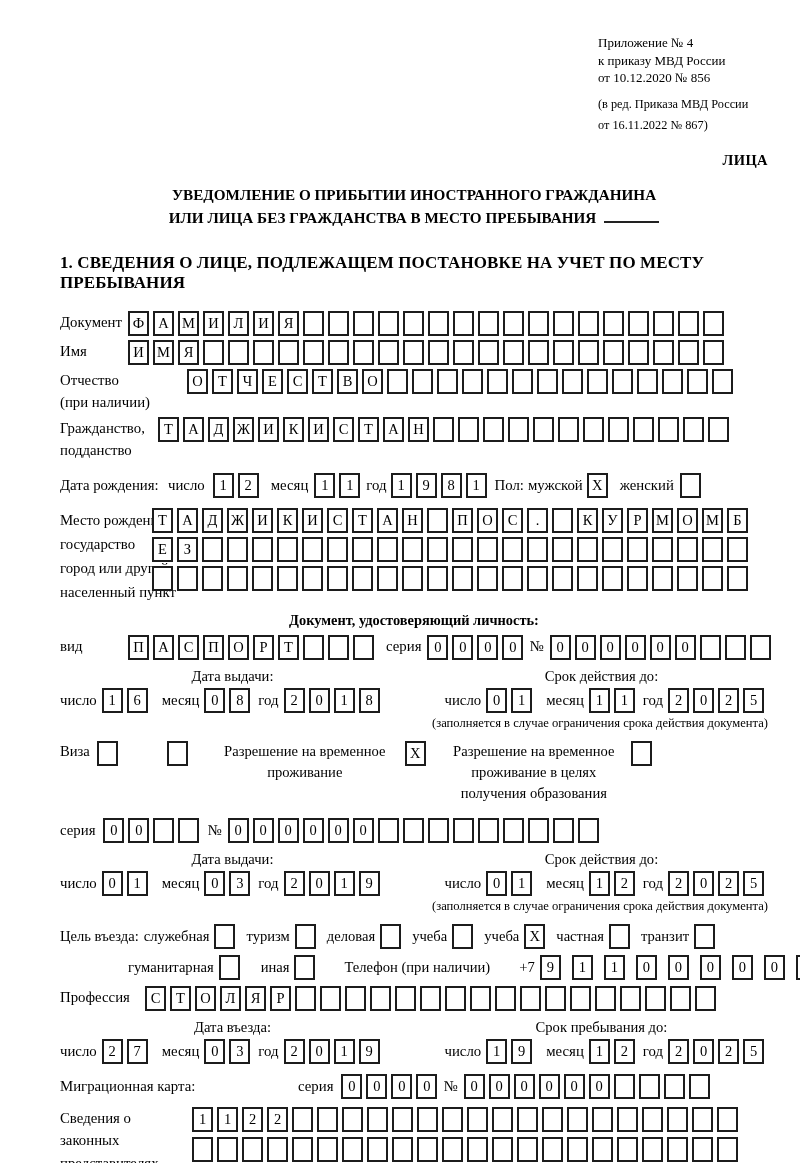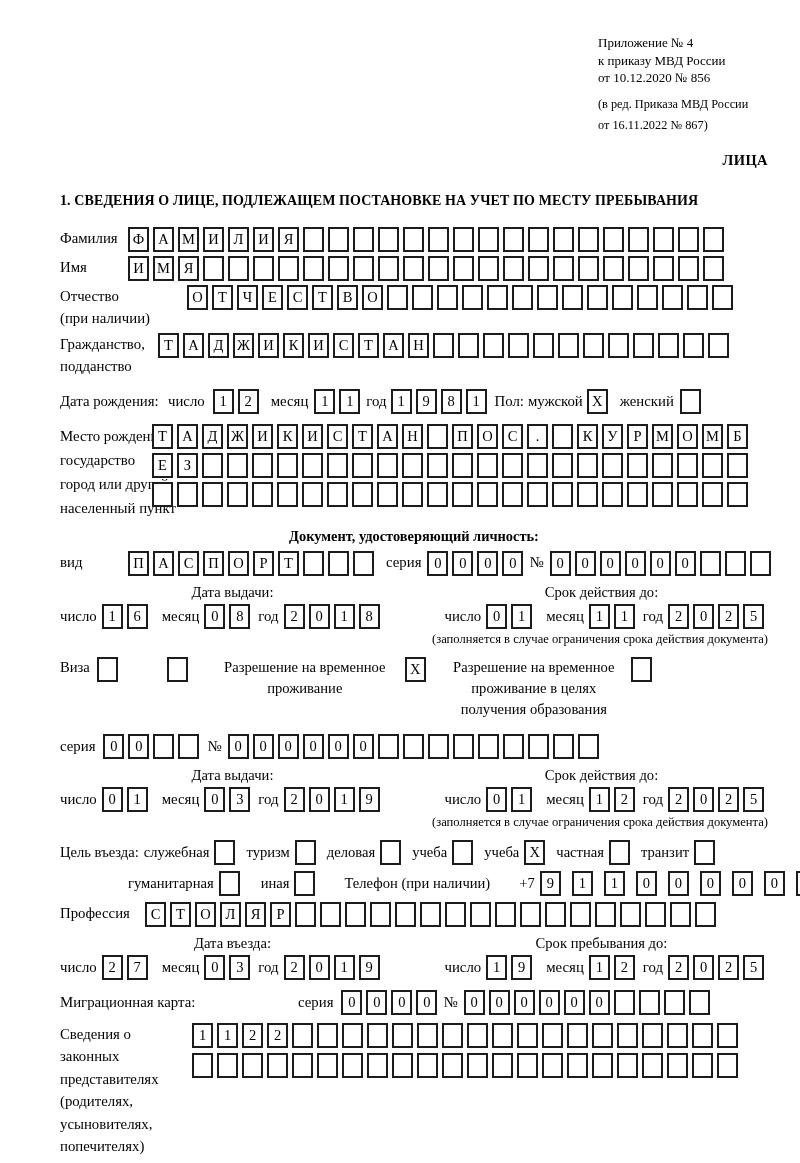--- a/index.html
+++ b/index.html
@@ -4,21 +4,21 @@
 <style>
   html,body{margin:0;padding:0;background:#fff;}
   body{width:800px;height:1163px;color:#000;font-family:"Liberation Serif","DejaVu Serif",serif;overflow:hidden;}
   .page{padding:34px 32px 0 60px;width:708px;}
   
   .appendix{width:170px;margin-left:auto;font-size:13px;line-height:17.5px;}
   .amendment{margin-top:7px;font-size:12.3px;line-height:21px;}
   .forma{text-align:right;font-weight:bold;font-size:14.5px;margin-top:16px;letter-spacing:.4px;}
   .title{text-align:center;font-weight:bold;font-size:15.2px;line-height:23px;margin-top:14px;}
   .blank{display:inline-block;width:55px;border-bottom:2px solid #222;height:12px;margin-left:8px;}
-  .sec-heading{font-weight:bold;font-size:14px;margin-top:24px;margin-bottom:18px;letter-spacing:.1px;}
+  .sec-heading{font-weight:bold;font-size:17px;margin-top:24px;margin-bottom:18px;letter-spacing:.1px;}
   
   .row{display:flex;align-items:flex-start;margin-bottom:4px;white-space:nowrap;}
   .lbl{font-size:14.8px;line-height:22px;flex:0 0 auto;}
   .w68{width:68px;}.w127{width:127px;}.w98{width:98px;}.w92{width:92px;}.w85{width:85px;}
   .cells{display:flex;flex:0 0 auto;}
   .cell{width:21px;height:25px;border:2px solid #1c1c1c;margin-right:4px;display:flex;align-items:center;justify-content:center;font-size:14.5px;flex:0 0 auto;box-sizing:border-box;background:#fff;}
   .stack .cells{margin-bottom:4px;}
   .mini-heading{text-align:center;font-weight:bold;font-size:14.4px;margin:8px 0 6px;}
   
   .dhead{display:flex;font-size:14.6px;margin-top:8px;}
@@ -54,25 +54,29 @@
 
 <div class="page">
 
   <div class="appendix">
     <div>Приложение № 4<br>к приказу МВД России<br>от 10.12.2020 № 856</div>
     <div class="amendment">(в ред. Приказа МВД России<br>от 16.11.2022 № 867)</div>
   </div>
 
   <div class="forma">ЛИЦА</div>
 
+  <div class="title">
+    <div>УВЕДОМЛЕНИЕ О ПРИБЫТИИ ИНОСТРАННОГО ГРАЖДАНИНА</div>
+    <div><span>ИЛИ ЛИЦА БЕЗ ГРАЖДАНСТВА В МЕСТО ПРЕБЫВАНИЯ</span><span class="blank"></span></div>
+  </div>
 
   <div class="sec-heading">1. СВЕДЕНИЯ О ЛИЦЕ, ПОДЛЕЖАЩЕМ ПОСТАНОВКЕ НА УЧЕТ ПО МЕСТУ ПРЕБЫВАНИЯ</div>
 
   <div class="row">
-    <div class="lbl w68">Фамилия</div>
+    <div class="lbl w68">Документ</div>
     <div class="cells">
         <span class="cell">Ф</span>
         <span class="cell">А</span>
         <span class="cell">М</span>
         <span class="cell">И</span>
         <span class="cell">Л</span>
         <span class="cell">И</span>
         <span class="cell">Я</span>
         <span class="cell"></span>
         <span class="cell"></span>

